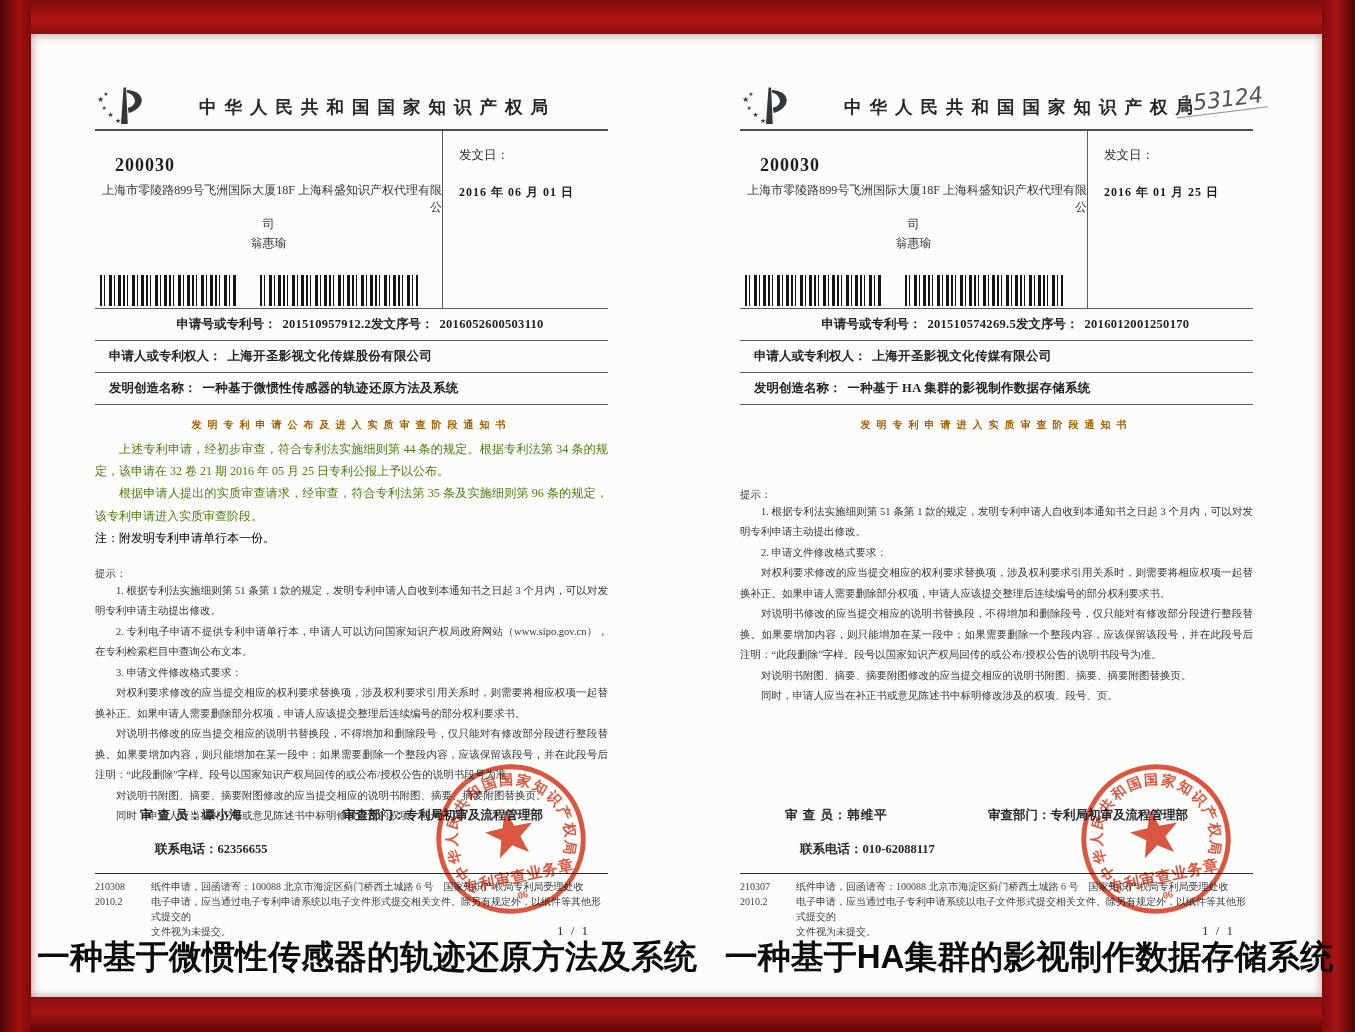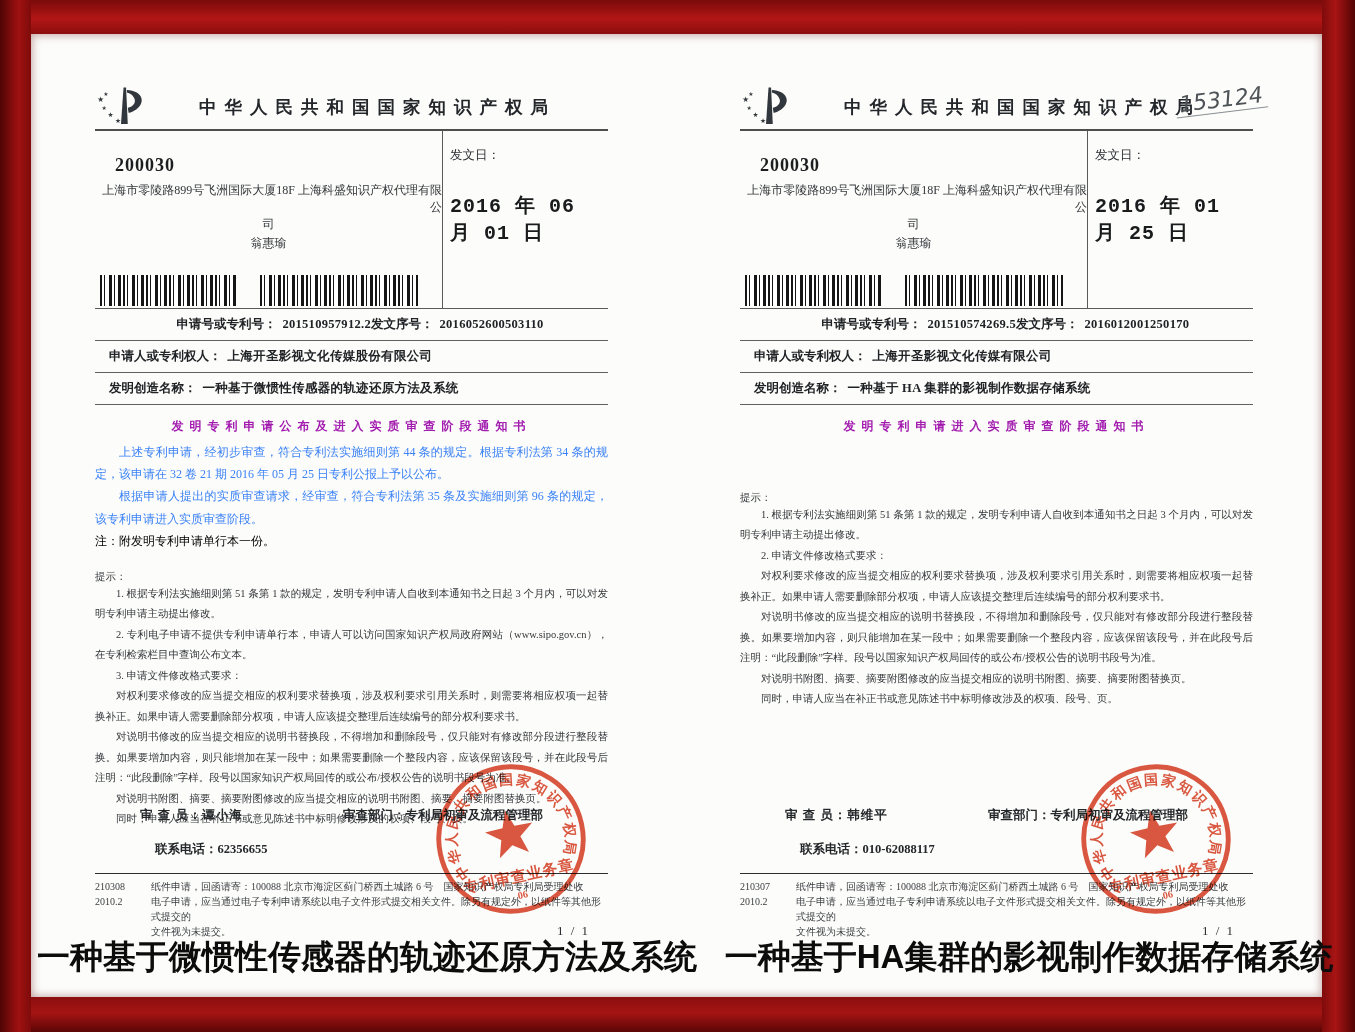--- a/index.html
+++ b/index.html
@@ -20,43 +20,43 @@
   .doc-head{position:relative;display:flex;align-items:center;height:44px;border-bottom:2px solid #4e4e4e;}
   .logo{width:52px;height:44px;flex:0 0 52px;}
   .agency{flex:1;text-align:center;font-size:17.5px;font-weight:600;letter-spacing:8px;color:#23262a;white-space:nowrap;}
   .handwritten{position:absolute;right:-14px;top:2px;font-family:"DejaVu Sans",sans-serif;font-style:italic;
                font-size:22px;color:#4e5357;transform:rotate(-7deg);border-bottom:1.5px solid #8a8f93;padding:0 4px;}
   .handwritten:empty{display:none;}
 
   
   .addr-panel{position:relative;height:177px;border-bottom:1.5px solid #5a5a5a;}
   .addr-left{position:absolute;left:0;top:8px;width:347px;height:100%;}
-  .addr-right{position:absolute;left:347px;top:0;right:16px;height:100%;border-left:1.5px solid #5a5a5a;padding-left:7px;box-sizing:border-box;}
+  .addr-right{position:absolute;left:347px;top:0;right:16px;height:100%;border-left:1.5px solid #5a5a5a;padding-left:16px;box-sizing:border-box;}
   .postcode{font-size:18px;font-weight:700;color:#1b1d1f;margin:16px 0 6px 20px;letter-spacing:1px;}
   .addr1{font-size:12px;text-align:right;color:#33363a;}
   .addr2{font-size:12px;text-align:center;color:#33363a;}
   .recipient{font-size:12px;text-align:center;color:#33363a;margin-top:2px;}
   .date-label{font-size:12.5px;margin-top:16px;color:#2c2f33;}
-  .date{font-size:20px;font-weight:700;color:#191b1d;margin-top:28px;letter-spacing:1px;font-family:Liberation Mono, monospace;}
+  .date{font-size:12px;font-weight:700;color:#191b1d;margin-top:20px;letter-spacing:1px;}
   .barcodes{position:absolute;left:5px;bottom:10px;display:flex;gap:24px;}
   .barcode{height:31px;background-color:#fff;
     background-image:repeating-linear-gradient(90deg,#151515 0 2px,transparent 2px 4px,#151515 4px 5px,transparent 5px 9px,#151515 9px 12px,transparent 12px 14px,#151515 14px 15px,transparent 15px 18px,#151515 18px 21px,transparent 21px 23px);}
   .bc1{width:136px;} .bc2{width:158px;}
 
   
   .field-row{display:flex;align-items:center;border-bottom:1.2px solid #616161;padding:7px 0 7px 14px;
              font-size:12.5px;font-weight:600;color:#202326;text-align:right;}
   .pairA{width:262px;}
   .fl{margin-right:6px;} .fv{letter-spacing:.3px;}
 
-  .notice-title{margin:13px 0 6px 0;text-align:center;font-size:12px;font-weight:700;letter-spacing:6px;color:#a21caf;white-space:nowrap;}
+  .notice-title{margin:13px 0 6px 0;text-align:center;font-size:10px;font-weight:700;letter-spacing:6px;color:#a16207;white-space:nowrap;}
 
   .para-list p{margin:0;}
   .body-paras{margin-top:4px;}
-  .body-paras p{text-indent:2em;font-size:12px;line-height:1.85;text-align:justify;color:#3b82f6;}
+  .body-paras p{text-indent:2em;font-size:12px;line-height:1.85;text-align:justify;color:#4d7c0f;}
   .note{font-size:12px;line-height:1.85;color:#000000;}
   .note:empty{display:none;}
   .hint-label{font-size:10.5px;margin-top:18px;color:#33363a;}
   .doc-b .hint-label{margin-top:56px;}
   .hint-paras p{text-indent:2em;font-size:10.5px;line-height:1.95;text-align:justify;color:#33363a;}
 
   
   .examiner-row{position:absolute;top:722px;left:0;width:100%;font-size:12.5px;font-weight:600;color:#25282b;}
   .ex-left{position:absolute;left:45px;letter-spacing:1px;}
   .ex-right{position:absolute;left:248px;}

